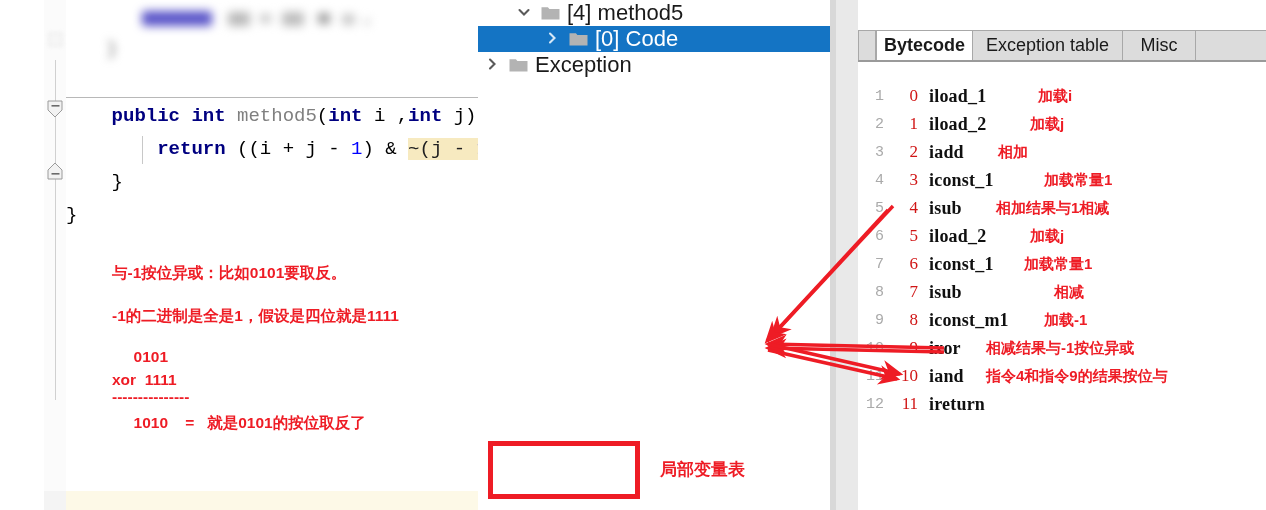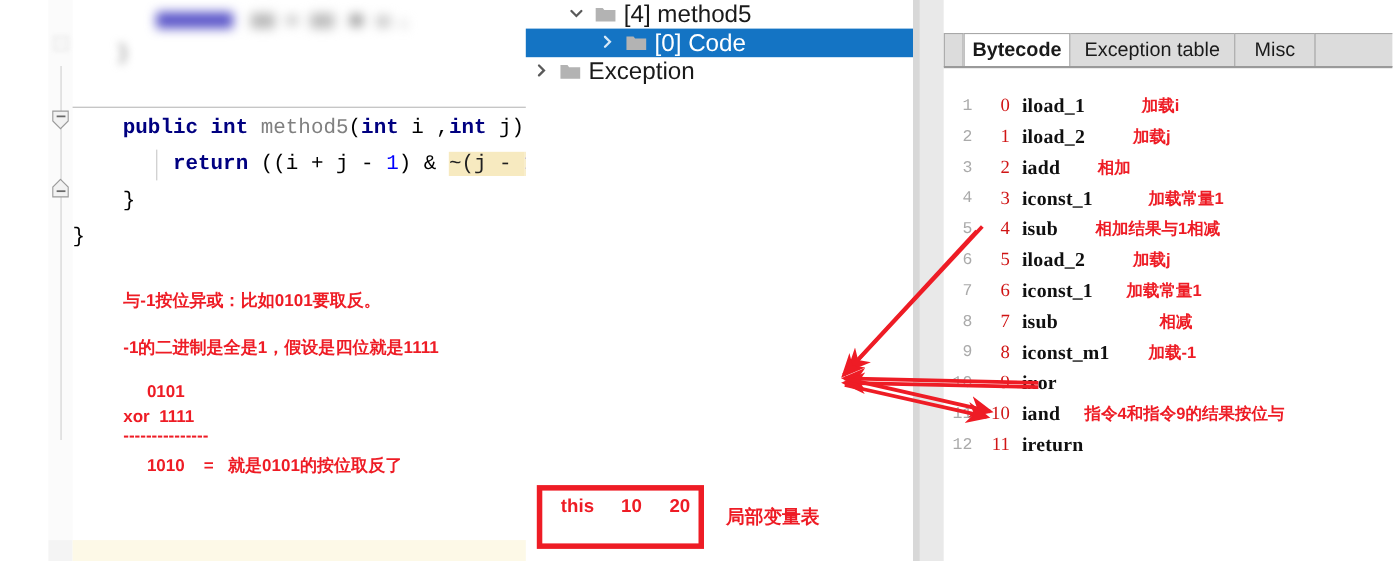--- a/index.html
+++ b/index.html
@@ -190,23 +190,20 @@
         <span class="folder"><svg width="19" height="15" viewBox="0 0 19 15">
             <path d="M0.5 2.2 h6.4 l1.5 1.9 h10.1 v10.4 h-18 z" fill="#b3b3b3"></path>
           </svg></span>
         <span class="tlabel">Exception</span>
       </div>
     </div>
   <div class="tree-gap"></div>
   <div class="tree-gap2"></div>
 
   <div class="lvbox">
-    <div class="lvrow1">
-      <span class="lvcell" style="width:54px">this</span><span class="lvcell" style="width:44px">10</span><span class="lvcell" style="width:44px">20</span>
-    </div>
   </div>
   <div class="lvlabel">局部变量表</div>
 
   <div class="bc">
     <div class="bc-tabstrip" id="tabstrip">
         <div class="tabbox stub" style="left: 0px;"></div>
         <div class="tabbox" style="left: 114px; width: 151px;">
           <span>Exception table</span>
         </div>
         <div class="tabbox active" style="left: 18px; width: 97px;">
@@ -270,20 +267,21 @@
         <div class="bcline" style="top: 306px;">
           <span class="ln">9</span>
           <span class="off">8</span>
           <span class="mnem">iconst_m1</span>
           <span class="note" style="left: 186px;">加载-1</span>
         </div>
         <div class="bcline" style="top: 334px;">
           <span class="ln">10</span>
           <span class="off">9</span>
           <span class="mnem">ixor</span>
+          <span class="note" style="left: 128px;">相减结果与-1按位异或</span>
         </div>
         <div class="bcline" style="top: 362px;">
           <span class="ln">11</span>
           <span class="off">10</span>
           <span class="mnem">iand</span>
           <span class="note" style="left: 128px;">指令4和指令9的结果按位与</span>
         </div>
         <div class="bcline" style="top: 390px;">
           <span class="ln">12</span>
           <span class="off">11</span>

